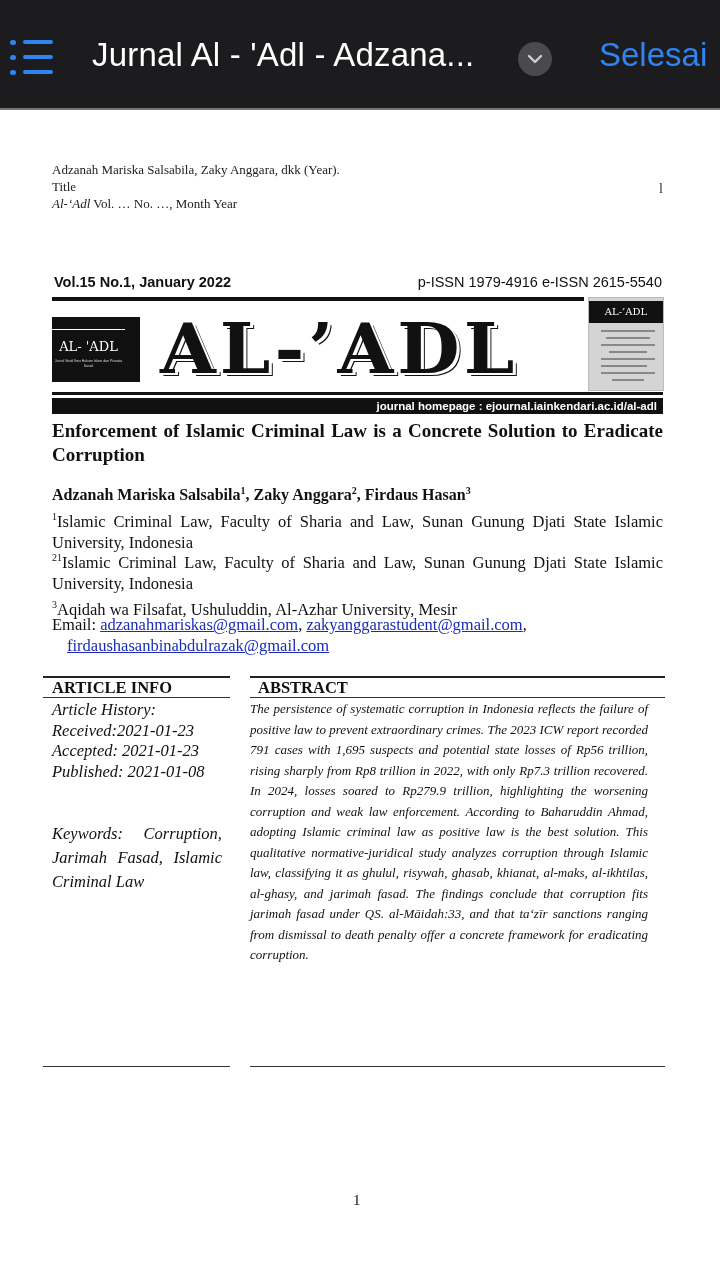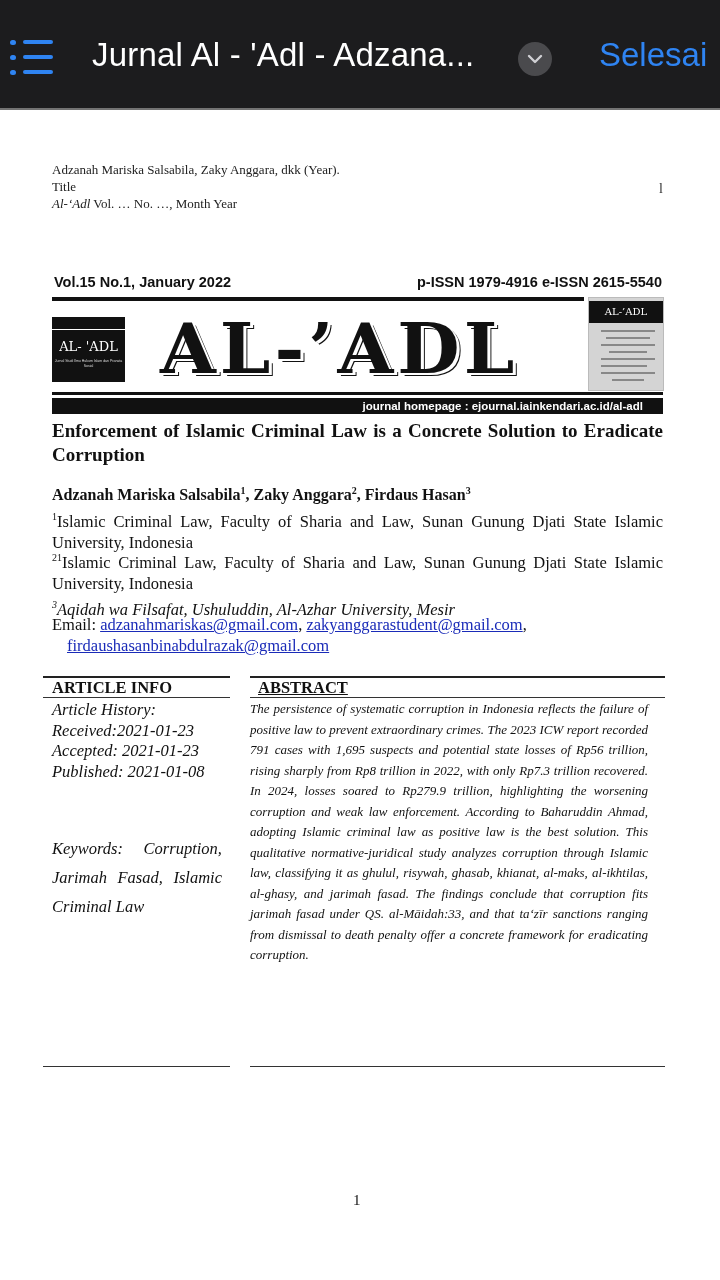--- a/index.html
+++ b/index.html
@@ -15,49 +15,49 @@
   .nav-chevron { position:absolute; left:518px; top:42px; width:34px; height:34px; border-radius:17px; background:#4a4a4d; display:flex; align-items:center; justify-content:center; cursor:pointer; }
   .nav-done { position:absolute; left:599px; top:36px; font-family:"Liberation Sans", sans-serif; font-size:33px; color:#2f84f2; cursor:pointer; white-space:nowrap; }
 
   
   .running-head { position:absolute; left:52px; top:161px; font-size:13px; line-height:17px; color:#222; }
   .running-head i { font-style:italic; }
   .page-mark { position:absolute; left:659px; top:181px; font-size:14px; color:#333; }
 
   
   .banner-top { position:absolute; left:54px; top:274px; font-family:"Liberation Sans", sans-serif; font-weight:bold; font-size:14.5px; color:#111; }
-  .banner-issn { position:absolute; right:58px; top:274px; font-family:"Liberation Sans", sans-serif; font-weight:bold; font-size:14.5px; color:#111;text-align:right; }
+  .banner-issn { position:absolute; right:58px; top:274px; font-family:"Liberation Sans", sans-serif; font-weight:normal; font-size:14.5px; color:#111;text-align:right; }
   .rule-thick { position:absolute; background:#111; }
-  .logo-left { position:absolute; left:52px; top:317px; width:73px; height:65px; background:#111; color:#fff; text-align:center; }
+  .logo-left { position:absolute; left:52px; top:317px; width:88px; height:65px; background:#111; color:#fff; text-align:center; }
   .logo-left .strip { position:absolute; left:0; top:0; width:73px; height:12px; background:#111; border-bottom:1px solid #fff; font-family:"Liberation Sans", sans-serif; font-size:3px; color:#ddd; line-height:12px; }
   .logo-left .name { position:absolute; left:0; top:22px; width:73px; font-family:"DejaVu Serif", serif; font-size:13px; color:#fff; }
   .logo-left .sub { position:absolute; left:0; top:42px; width:73px; font-family:"Liberation Sans", sans-serif; font-size:3.5px; color:#ddd; line-height:5px; }
   .big-title { position:absolute; left:160px; top:306px; font-family:"DejaVu Serif", serif; font-weight:bold; font-size:72px; color:#111; letter-spacing:4px; text-shadow:3px 2px 0 #fff, 4px 3px 0 #111; white-space:nowrap; transform:scaleY(0.95); }
   .cover-thumb { position:absolute; left:588px; top:297px; width:74px; height:92px; background:#d4d4d4; border:1px solid #bbb; }
   .cover-thumb .head { position:absolute; left:0; top:3px; width:74px; height:22px; background:#111; color:#fff; font-family:"DejaVu Serif", serif; font-size:10px; text-align:center; line-height:22px; }
   .cover-thumb .lines { position:absolute; left:12px; top:32px; width:54px; }
   .cover-thumb .lines div { height:2px; background:#888; margin-bottom:5px; }
   .homepage-bar { position:absolute; left:52px; top:398px; width:611px; height:16px; background:#111; color:#fff; font-family:"Liberation Sans", sans-serif; font-weight:bold; font-size:11.5px; text-align:right; line-height:16px; }
-  .homepage-bar span { padding-right:20px; }
+  .homepage-bar span { padding-right:6px; }
 
   
   .paper-title { position:absolute; left:52px; top:419px; width:611px; font-weight:bold; font-size:19px; line-height:24px; text-align:justify; text-align-last:left; }
   .authors { position:absolute; left:52px; top:485px; font-weight:bold; font-size:16px; white-space:nowrap; }
   .authors sup { font-size:10px; }
   .affil { position:absolute; left:52px; width:611px; font-size:16.5px; line-height:21.5px; text-align:justify; text-align-last:left; }
   .affil sup { font-size:10px; }
   .email-line { position:absolute; left:52px; font-size:16.5px; line-height:20px; }
   .email-link { color:#1a2bb8; text-decoration:underline; cursor:pointer; }
 
   
   .hline { position:absolute; height:1px; background:#333; }
   .hline.thick { height:1.5px; background:#222; }
   .col-heading { position:absolute; font-weight:bold; font-size:16.5px; }
   .info-lines { position:absolute; left:52px; top:700px; font-style:italic; font-size:16.5px; line-height:20.5px; width:170px; }
-  .keywords { position:absolute; left:52px; top:822px; font-style:italic; font-size:16.5px; line-height:29px; width:170px; text-align:justify; text-align-last:left;margin-top:12px; }
+  .keywords { position:absolute; left:52px; top:822px; font-style:italic; font-size:16.5px; line-height:24px; width:170px; text-align:justify; text-align-last:left; }
   .abstract-text { position:absolute; left:250px; top:699px; width:398px; font-style:italic; font-size:13px; line-height:20.5px; text-align:justify; text-align-last:left; }
 
   .page-number { position:absolute; left:353px; top:1192px; font-size:15px; }
 </style>
 </head>
 <body>
 
 <div class="navbar">
   <div class="nav-list-icon">
     <div class="row" style="top:0;">
@@ -114,35 +114,35 @@
 </div>
 <div class="rule-thick" style="left:52px; top:392px; width:611px; height:3px;"></div>
 <div class="homepage-bar"><span>journal homepage : ejournal.iainkendari.ac.id/al-adl</span></div>
 
 <div class="paper-title">Enforcement of Islamic Criminal Law is a Concrete Solution to Eradicate Corruption</div>
 <div class="authors">
   <span>Adzanah Mariska Salsabila</span><sup>1</sup>, <span>Zaky Anggara</span><sup>2</sup>, <span>Firdaus Hasan</span><sup>3</sup>
 </div>
 <div class="affil" style="top:506px;"><sup>1</sup><span>Islamic Criminal Law, Faculty of Sharia and Law, Sunan Gunung Djati State Islamic University, Indonesia</span></div>
 <div class="affil" style="top:547px;"><sup>21</sup><span>Islamic Criminal Law, Faculty of Sharia and Law, Sunan Gunung Djati State Islamic University, Indonesia</span></div>
-<div class="affil" style="top:594px;font-style:italic;"><sup>3</sup><span>Aqidah wa Filsafat, Ushuluddin, Al-Azhar University, Mesir</span></div>
+<div class="affil" style="top:594px;"><sup>3</sup><span>Aqidah wa Filsafat, Ushuluddin, Al-Azhar University, Mesir</span></div>
 <div class="email-line" style="top:615px;"><span>Email: </span><span class="email-link">adzanahmariskas@gmail.com</span>, <span class="email-link">zakyanggarastudent@gmail.com</span>,</div>
 <div class="email-line" style="top:636px;margin-left:15px;"><span class="email-link">firdaushasanbinabdulrazak@gmail.com</span></div>
 
 <div class="hline thick" style="left:43px; top:676px; width:187px;"></div>
 <div class="col-heading" style="left:52px; top:678px;">ARTICLE INFO</div>
 <div class="hline" style="left:43px; top:697px; width:187px;"></div>
 <div class="info-lines">
   <div>Article History:</div>
   <div>Received:2021-01-23</div>
   <div>Accepted: 2021-01-23</div>
   <div>Published: 2021-01-08</div>
 </div>
 <div class="keywords">Keywords: Corruption, Jarimah Fasad, Islamic Criminal Law</div>
 <div class="hline" style="left:43px; top:1066px; width:187px;"></div>
 
 <div class="hline thick" style="left:250px; top:676px; width:415px;"></div>
-<div class="col-heading" style="left:258px; top:678px;text-decoration:underline;">ABSTRACT</div>
+<div class="col-heading" style="left:258px; top:678px;">ABSTRACT</div>
 <div class="hline" style="left:250px; top:697px; width:415px;"></div>
 <div class="abstract-text">The persistence of systematic corruption in Indonesia reflects the failure of positive law to prevent extraordinary crimes. The 2023 ICW report recorded 791 cases with 1,695 suspects and potential state losses of Rp56 trillion, rising sharply from Rp8 trillion in 2022, with only Rp7.3 trillion recovered. In 2024, losses soared to Rp279.9 trillion, highlighting the worsening corruption and weak law enforcement. According to Baharuddin Ahmad, adopting Islamic criminal law as positive law is the best solution. This qualitative normative-juridical study analyzes corruption through Islamic law, classifying it as ghulul, risywah, ghasab, khianat, al-maks, al-ikhtilas, al-ghasy, and jarimah fasad. The findings conclude that corruption fits jarimah fasad under QS. al-Māidah:33, and that ta‘zīr sanctions ranging from dismissal to death penalty offer a concrete framework for eradicating corruption.</div>
 <div class="hline" style="left:250px; top:1066px; width:415px;"></div>
 
 <div class="page-number">1</div>
 
 </body></html>

